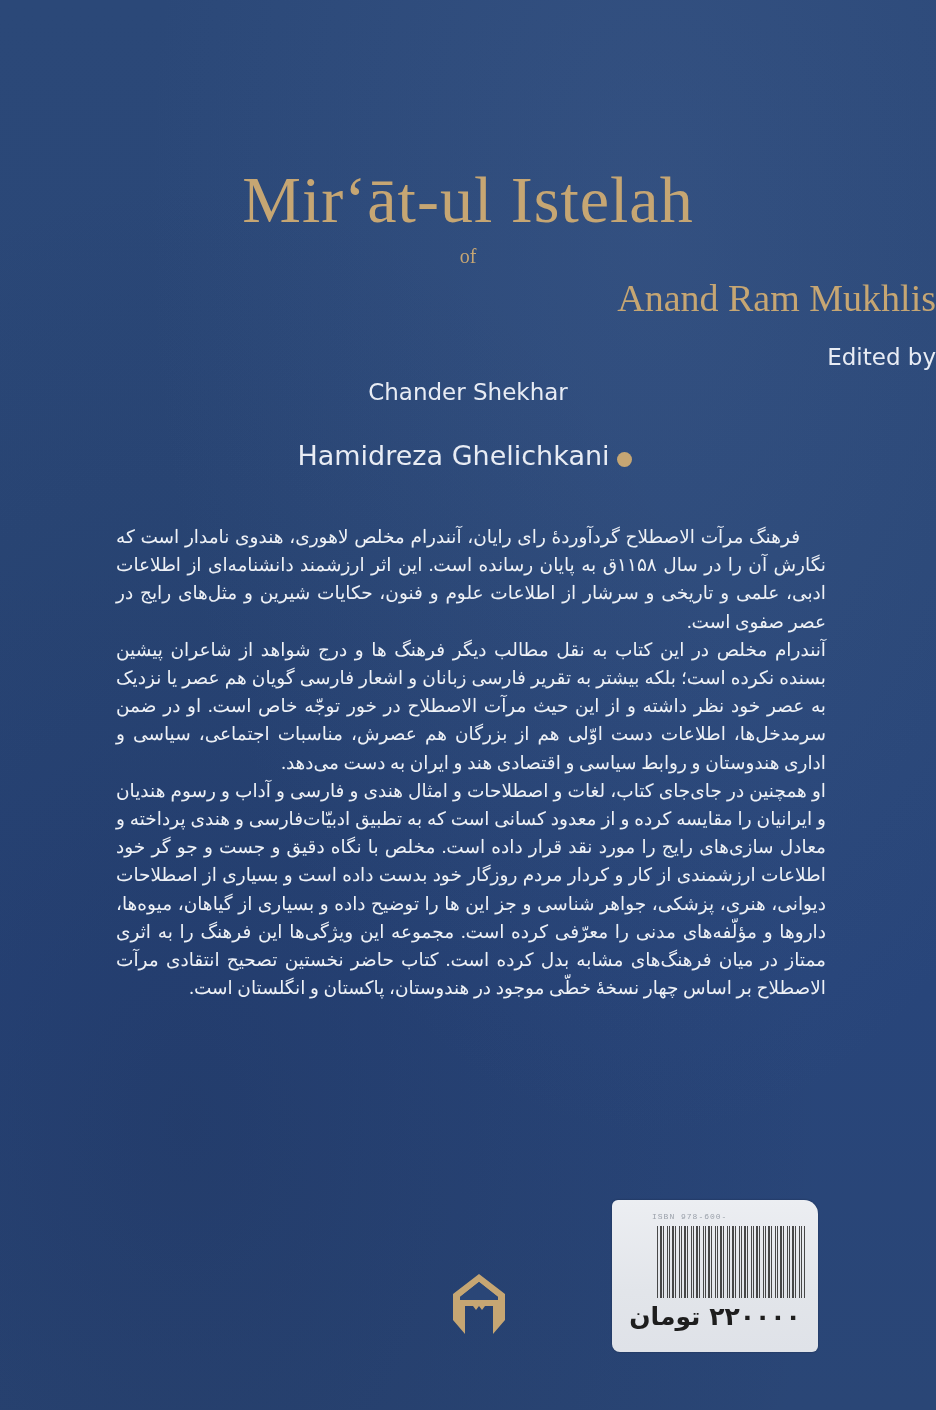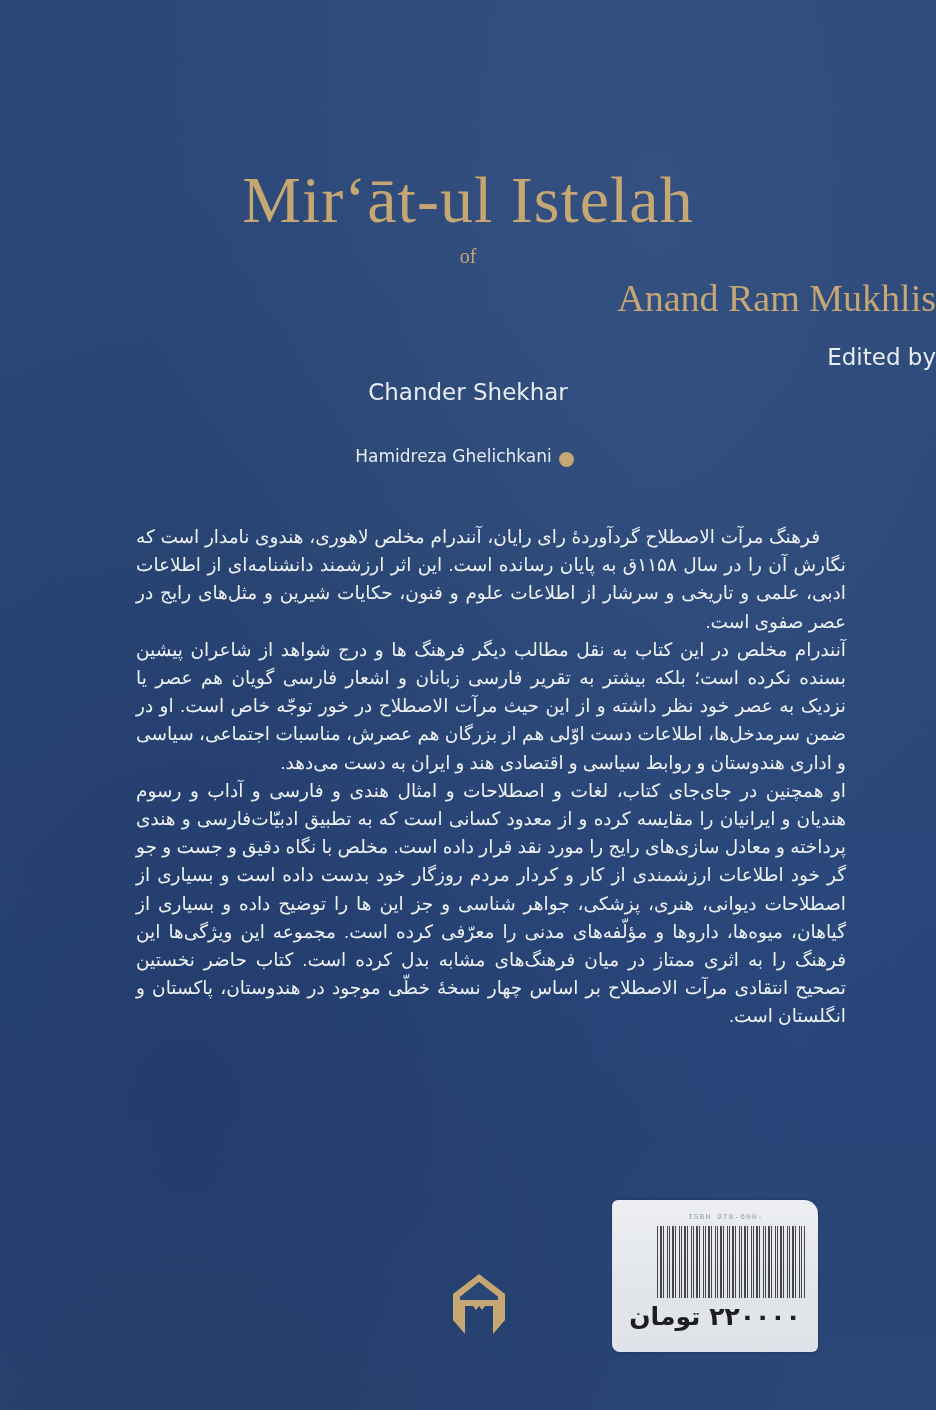--- a/index.html
+++ b/index.html
@@ -80,21 +80,21 @@
     }
     .contributors {
       position: absolute;
       top: 438px;
       left: 0;
       width: 936px;
       display: flex;
       justify-content: center;
       align-items: center;
       font-family: "DejaVu Sans", "Liberation Sans", sans-serif;
-      font-size: 17px;
+      font-size: 27px;
       color: #e8ecf4;
       line-height: 36px;
     }
     .contributors .dot {
       display: inline-block;
       width: 15px;
       height: 15px;
       border-radius: 50%;
       background: #c6a673;
       margin: 0 7px;
@@ -102,25 +102,24 @@
       top: 3px;
     }
     .body-text {
       position: absolute;
       top: 523px;
       left: 116px;
       width: 710px;
       direction: rtl;
       text-align: justify;
       text-align-last: right;
-      font-family: Liberation Sans, sans-serif;
+      font-family: Liberation Serif, serif;
       font-size: 18.5px;
       color: #eef1f6;
       line-height: 28.2px;
-      margin-left: 20px;
     }
     .body-text p {
       margin: 0;
     }
     .body-text p.indent {
       text-indent: 26px;
     }
     .logo {
       position: absolute;
       left: 449px;
@@ -143,21 +142,20 @@
       top: 12px;
       left: 40px;
       width: 150px;
       height: 8px;
       font-family: "Liberation Mono", "DejaVu Sans Mono", monospace;
       font-size: 8px;
       color: #9aa0aa;
       letter-spacing: 1px;
       overflow: hidden;
       white-space: nowrap;
-      margin-left: 36px;
     }
     .sticker .barcode {
       position: absolute;
       top: 26px;
       left: 45px;
       width: 148px;
       height: 72px;
       background:
         repeating-linear-gradient(90deg,
           #2b2b2b 0px, #2b2b2b 1px,

